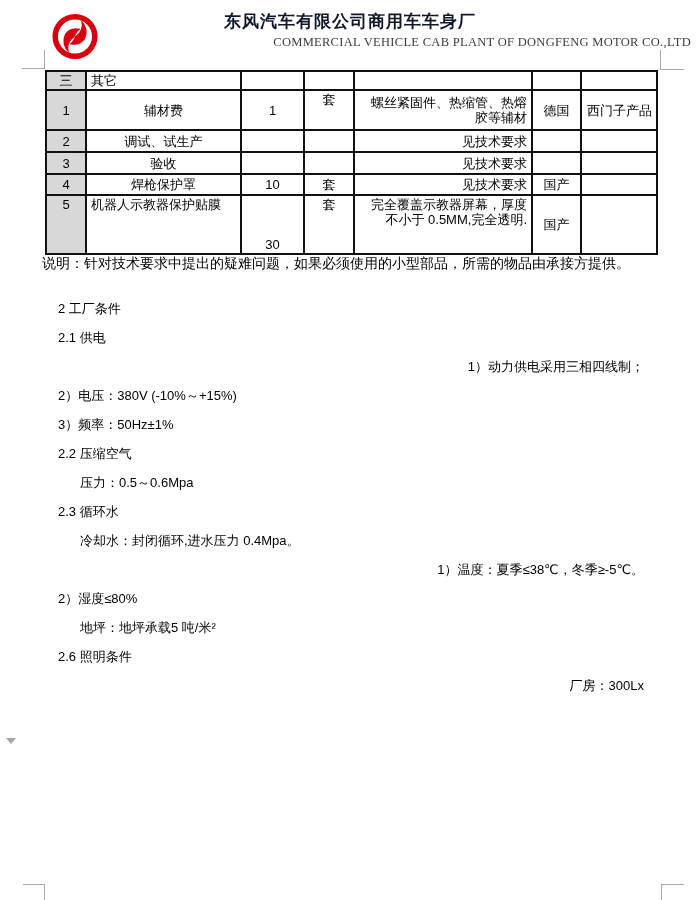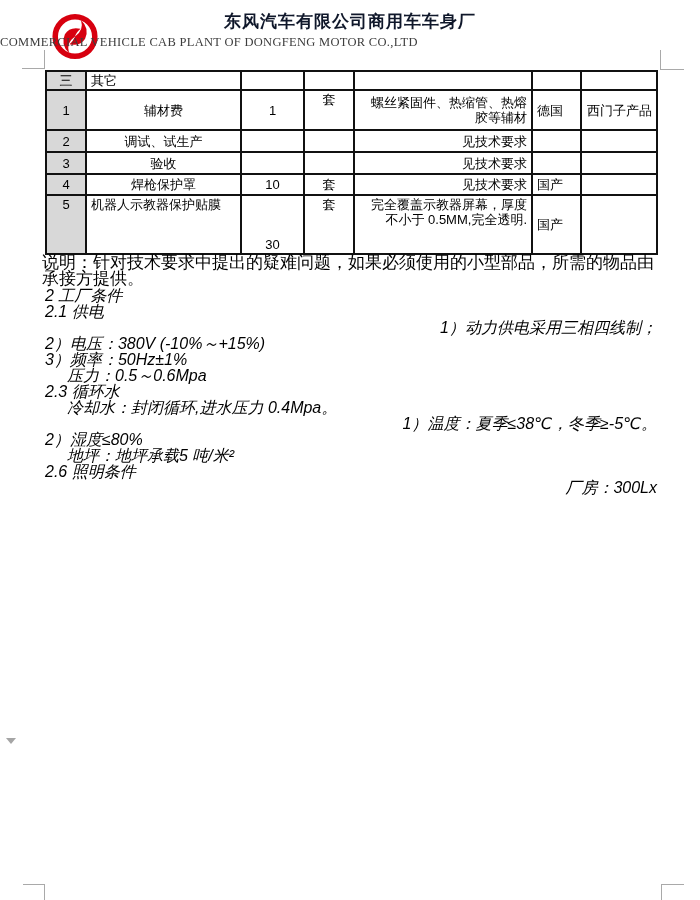--- a/index.html
+++ b/index.html
@@ -7,48 +7,48 @@
   .page{
     position:relative;width:700px;height:900px;background:#fff;overflow:hidden;
     font-family:"Liberation Sans","DejaVu Sans",sans-serif;color:#000;
   }
   
   .hdr-title-cn{
     position:absolute;top:10px;left:0;width:700px;text-align:center;
     font-size:17px;font-weight:bold;color:#0f172a;letter-spacing:1px;
   }
   .hdr-title-en{
-    position:absolute;top:35px;left:0;width:691px;text-align:left;
+    position:absolute;top:35px;left:0;width:691px;text-align:right;
     font-family:"Liberation Serif","DejaVu Serif",serif;
     font-size:12.5px;color:#3d3d3d;letter-spacing:.3px;
   }
   .logo{position:absolute;left:52px;top:12px;width:46px;height:49px;}
   
   .crop{position:absolute;background:#a9a9a9;}
   
   table.spec{
     position:absolute;left:45px;top:70px;border-collapse:collapse;table-layout:fixed;
     width:611px;font-size:13px;
   }
   table.spec td{border:2px solid #111;padding:1px 4px;overflow:hidden;line-height:15px;}
   td.numcol{background:#d8d8d8;text-align:center;}
   td.c-name{text-align:center;}
   td.c-name-left{text-align:left;vertical-align:top;padding-top:3px;margin-left:24px;}
   td.c-qty{text-align:center;}
   td.c-qty-bottom{text-align:center;vertical-align:bottom;border-radius:8px;}
   td.c-unit{text-align:center;}
   td.c-unit-top{text-align:center;vertical-align:top;padding-top:2px;}
   td.c-desc{text-align:right;}
-  td.c-origin{text-align:left;}
+  td.c-origin{text-align:center;}
   td.c-remark{text-align:right;padding-left:5px;}
   td.v-top{vertical-align:top;padding-top:2px;}
   
-  .note{position:absolute;left:42px;top:255px;width:625px;font-size:17px;line-height:16px;}
+  .note{position:absolute;left:42px;top:255px;width:625px;font-size:14px;line-height:16px;}
   .doc-body{position:absolute;left:45px;top:288px;width:612px;}
-  .doc-body p{margin:0;font-size:16px;line-height:16px;white-space:pre;font-style:italic;}
+  .doc-body p{margin:13px;font-size:13px;line-height:16px;white-space:pre;}
   .mt-lg0{margin-top:8px;}
   .mt-h1{margin-top:28px;}
   .mt-h2{margin-top:25px;text-align:right;}
   .mt-h3{margin-top:26px;}
   .mt-h4{margin-top:24px;}
   .mt-sm{margin-top:6px;}
   .indent{padding-left:22px;}
   .cursor{display:inline-block;width:2.5px;height:15px;background:#000;vertical-align:middle;margin-left:1px;}
   .margin-tri{
     position:absolute;left:6px;top:738px;width:0;height:0;
@@ -149,20 +149,21 @@
     </table>
 
   <div class="note">说明：针对技术要求中提出的疑难问题，如果必须使用的小型部品，所需的物品由承接方提供。</div>
 
   <div class="doc-body">
     <p class="mt-lg0">2 工厂条件</p>
     <p class="mt-h1">2.1 供电</p>
     <p class="mt-h2">1）动力供电采用三相四线制；</p>
     <p class="mt-sm">2）电压：380V (-10%～+15%)</p>
     <p class="mt-sm">3）频率：50Hz±1%</p>
+    <p class="mt-h4">2.2 压缩空气</p>
     <p class="mt-h1 indent">压力：0.5～0.6Mpa</p>
     <p class="mt-h3">2.3 循环水</p>
     <p class="mt-h3 indent">冷却水：封闭循环,进水压力 0.4Mpa。</p>
     <p class="mt-h2">1）温度：夏季≤38℃，冬季≥-5℃。</p>
     <p class="mt-sm">2）湿度≤80%</p>
     <p class="mt-h3 indent">地坪：地坪承载5 吨/米²</p>
     <p class="mt-h3">2.6 照明条件</p>
     <p class="mt-h2 indent">厂房：300Lx</p>
   </div>
 

